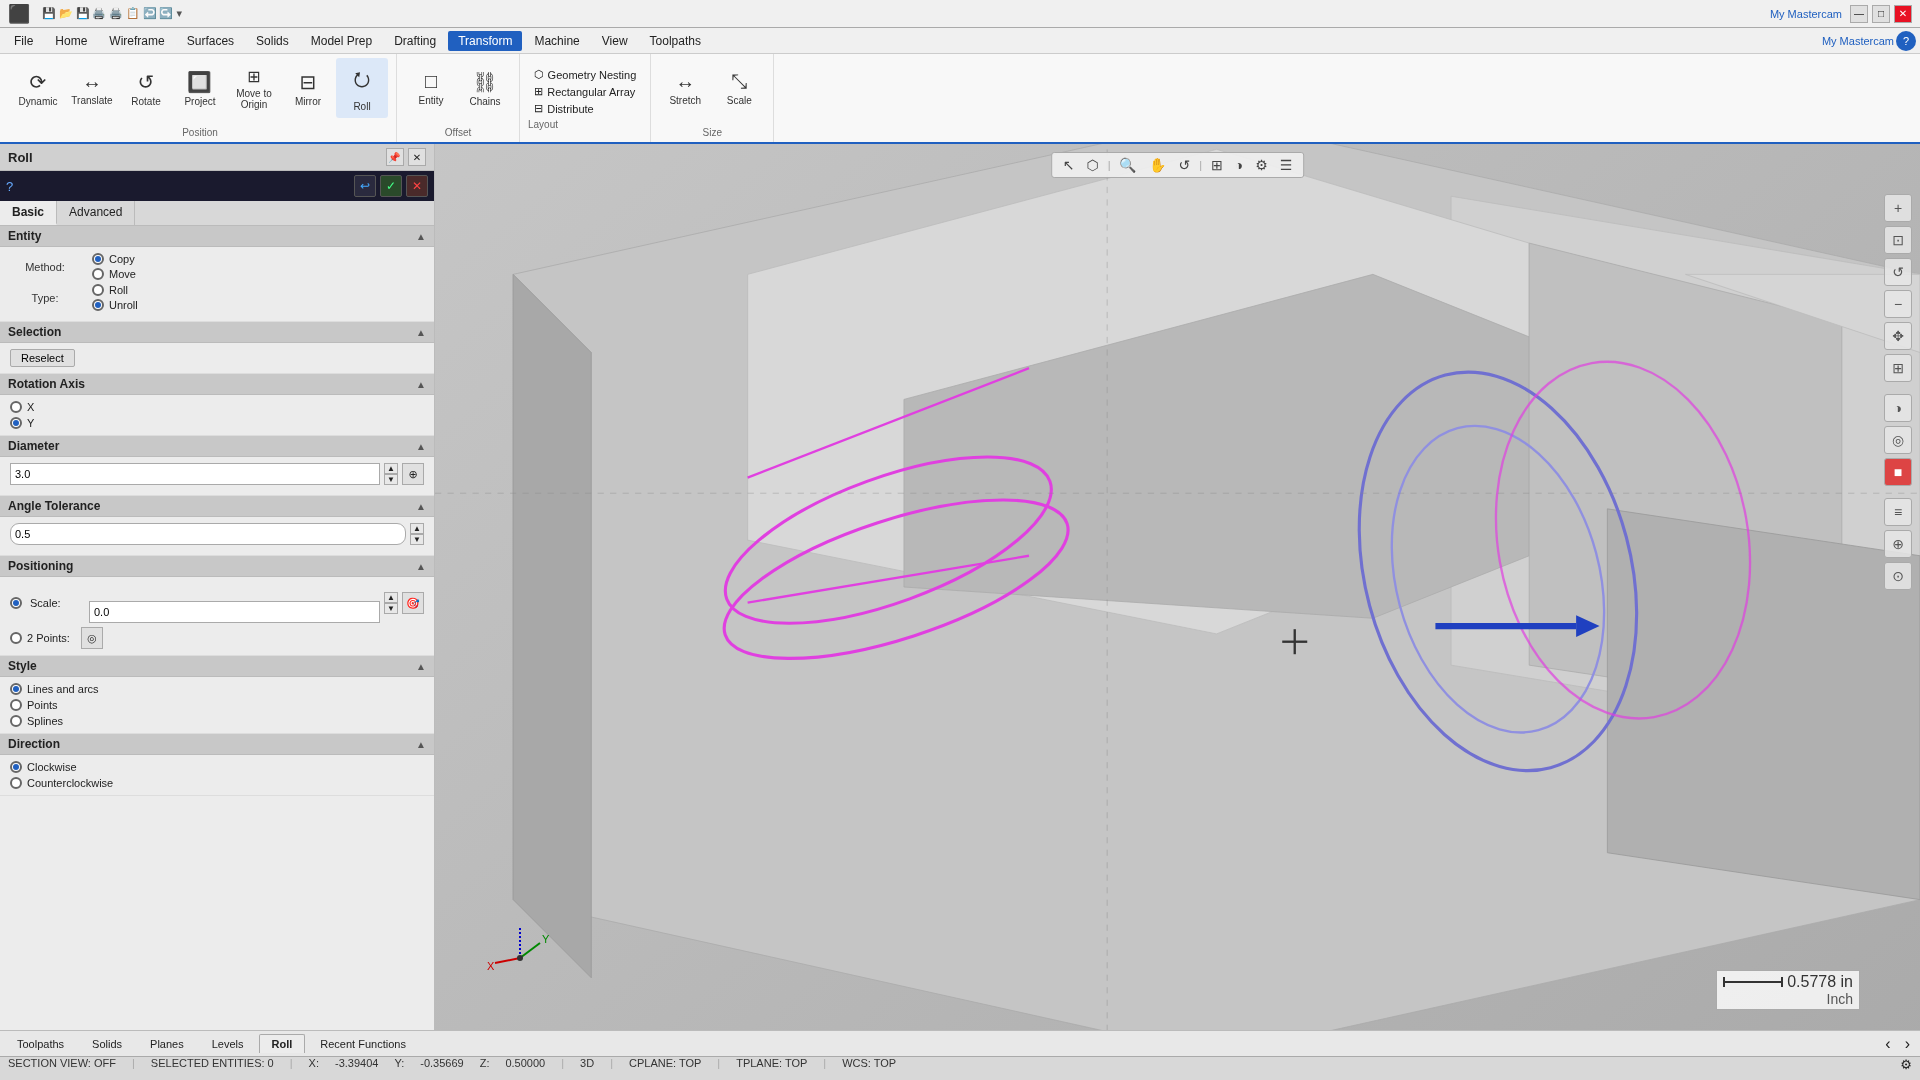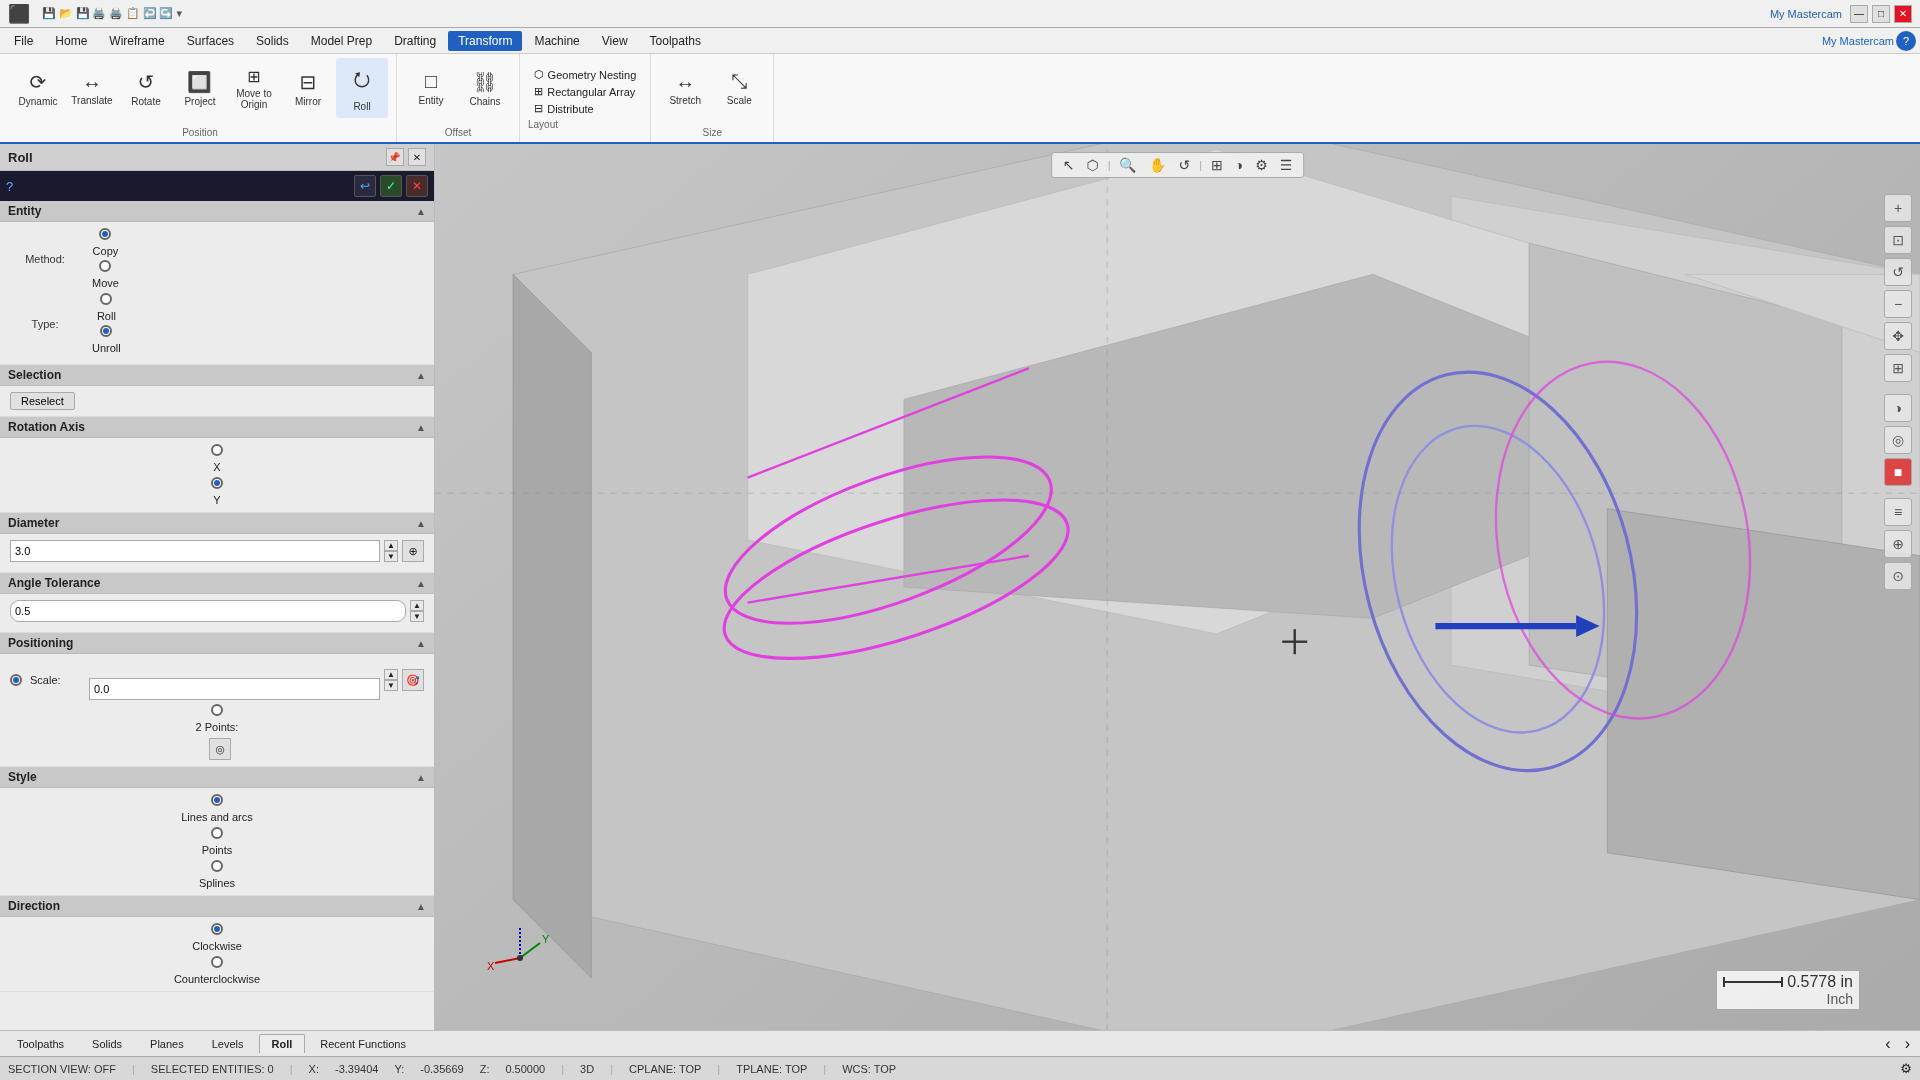--- a/index.html
+++ b/index.html
@@ -79,21 +79,21 @@
     .section-header {
       background: #c8c8c8; padding: 3px 8px; display: flex; align-items: center;
       justify-content: space-between; cursor: pointer; border-bottom: 1px solid #bbb;
       font-weight: bold; font-size: 12px;
     }
     .section-content { padding: 6px 10px; background: #ececec; border-bottom: 1px solid #ddd; }
 
     .form-row { display: flex; align-items: center; margin-bottom: 4px; gap: 12px; text-align: center; }
     .form-label { font-size: 11px; color: #333; min-width: 70px; }
     .radio-group { display: flex; flex-direction: column; gap: 3px; }
-    .radio-item { display: flex; align-items: center; gap: 5px; font-size: 11px; flex-direction: column; }
+    .radio-item { display: flex; align-items: center; gap: 5px; font-size: 11px; }
     .radio-dot { width: 12px; height: 12px; border-radius: 50%; border: 2px solid #666; background: white; display: inline-flex; align-items: center; justify-content: center; }
     .radio-dot.checked::after { content: ''; width: 6px; height: 6px; border-radius: 50%; background: #2060c0; }
 
     .input-row { display: flex; align-items: center; margin-bottom: 4px; gap: 4px; }
     .text-input {
       flex: 1; height: 22px; border: 1px solid #aaa; background: white;
       padding: 1px 4px; font-size: 11px; outline: none;
     }
     .input-spinners { display: flex; flex-direction: column; }
     .spin-btn { width: 14px; height: 11px; border: 1px solid #aaa; background: #e8e8e8; cursor: pointer; display: flex; align-items: center; justify-content: center; font-size: 8px; }
@@ -107,21 +107,21 @@
     #viewport-toolbar {
       position: absolute; top: 8px; left: 50%; transform: translateX(-50%);
       background: rgba(240,240,240,0.9); border: 1px solid #aaa; border-radius: 3px;
       padding: 3px 8px; display: flex; gap: 6px; align-items: center;
     }
     #viewport-toolbar .vp-btn { cursor: pointer; font-size: 14px; color: #444; padding: 1px 3px; }
 
     
     #status-bar {
       height: 24px; background: #d8d8d8; border-top: 1px solid #aaa;
-      display: flex; align-items: center; padding: 0 8px; gap: 16px; font-size: 11px;
+      display: flex; align-items: flex-start; padding: 0 8px; gap: 16px; font-size: 11px;
     }
     .status-item { color: #333; white-space: nowrap; }
     .status-sep { color: #aaa; }
 
     
     #bottom-tabs {
       height: 26px; background: #e8e8e8; border-top: 1px solid #bbb;
       display: flex; align-items: center; padding: 0 4px; gap: 2px;
     }
     .bottom-tab { padding: 3px 12px; cursor: pointer; font-size: 11px; border: 1px solid transparent; border-bottom: none; border-radius: 2px 2px 0 0; }
@@ -292,20 +292,24 @@
 
     <div id="panel-toolbar">
       <span style="color:#6af;font-size:13px;cursor:pointer;">?</span>
       <div class="panel-action-btns">
         <div class="pa-btn" style="color:#4af;">↩</div>
         <div class="pa-btn" style="color:#4f8; background:#2a4a2a;">✓</div>
         <div class="pa-btn" style="color:#f44; background:#4a2a2a;">✕</div>
       </div>
     </div>
 
+    <div id="panel-tabs">
+      <div class="panel-tab active">Basic</div>
+      <div class="panel-tab">Advanced</div>
+    </div>
 
     <div class="section-header">
       <span>Entity</span>
       <span class="collapse-arrow">▲</span>
     </div>
     <div class="section-content">
       <div class="form-row">
         <span class="form-label">Method:</span>
         <div class="radio-group">
           <div class="radio-item">

